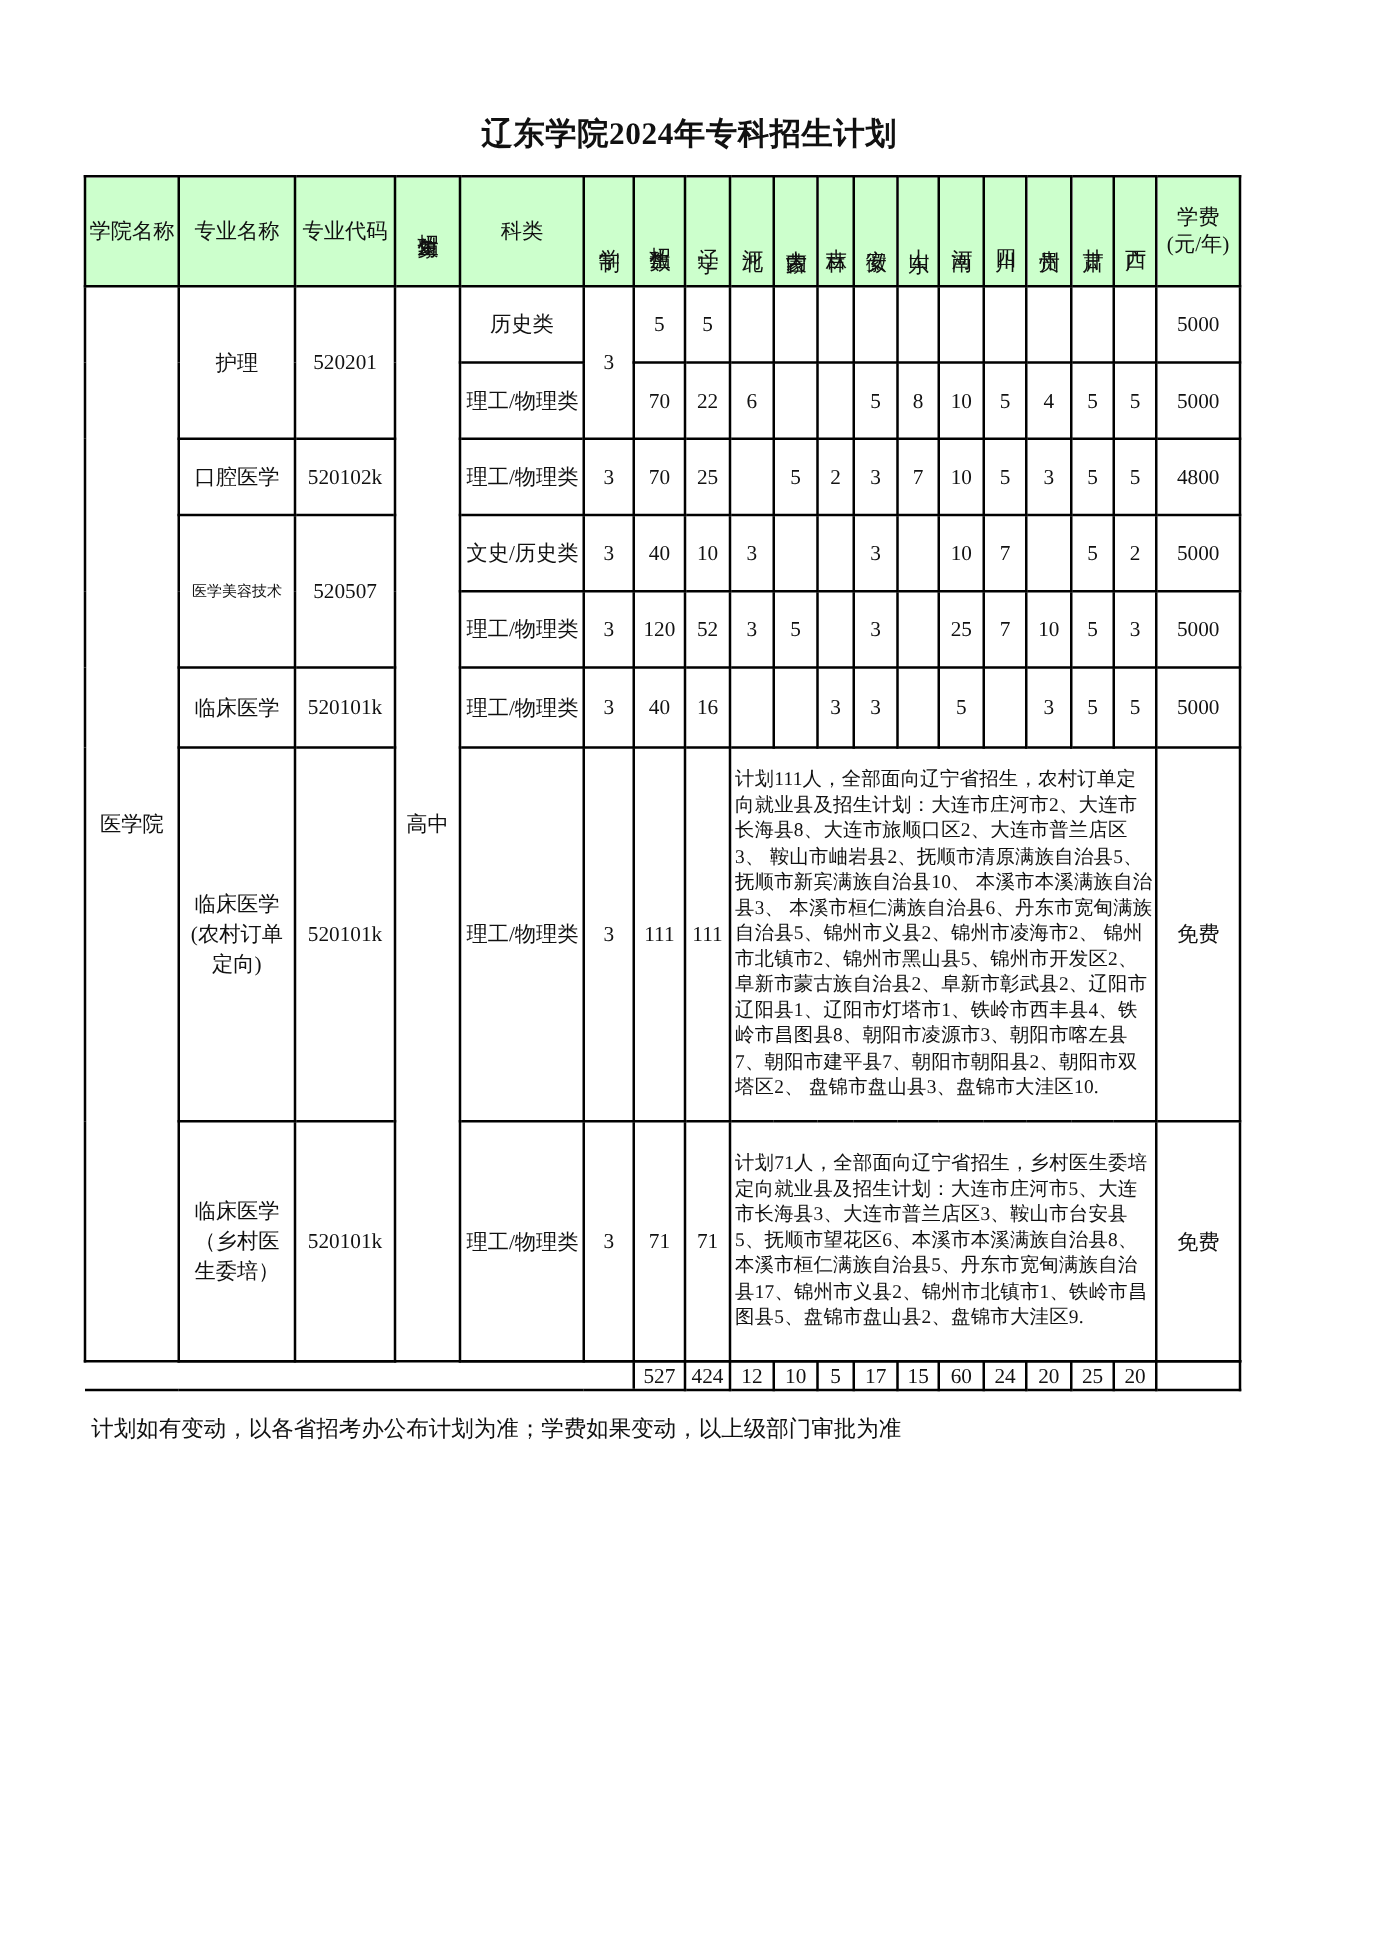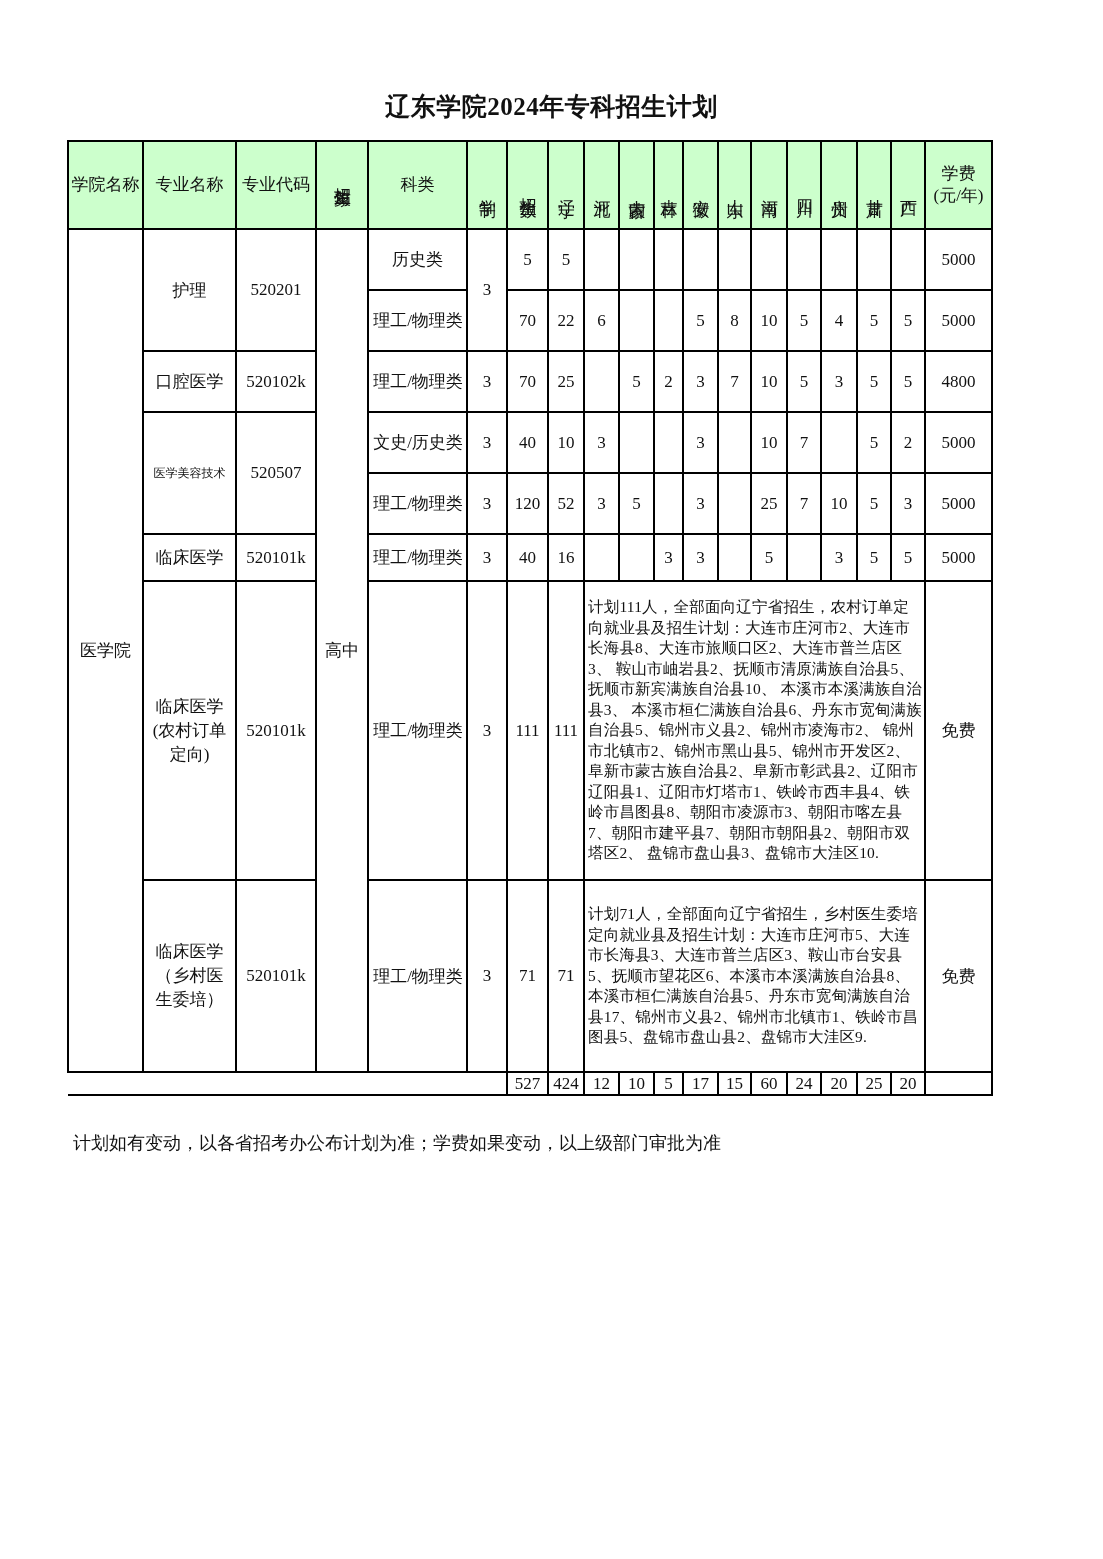--- a/index.html
+++ b/index.html
@@ -163,21 +163,21 @@
       <td>3</td>
       <td></td>
       <td>25</td>
       <td>7</td>
       <td>10</td>
       <td>5</td>
       <td>3</td>
       <td>5000</td>
     </tr>
 
-    <tr style="height:47px">
+    <tr style="height:64px">
       <td>临床医学</td>
       <td>520101k</td>
       <td class="left">理工/物理类</td>
       <td>3</td>
       <td>40</td>
       <td>16</td>
       <td></td>
       <td></td>
       <td>3</td>
       <td>3</td>

